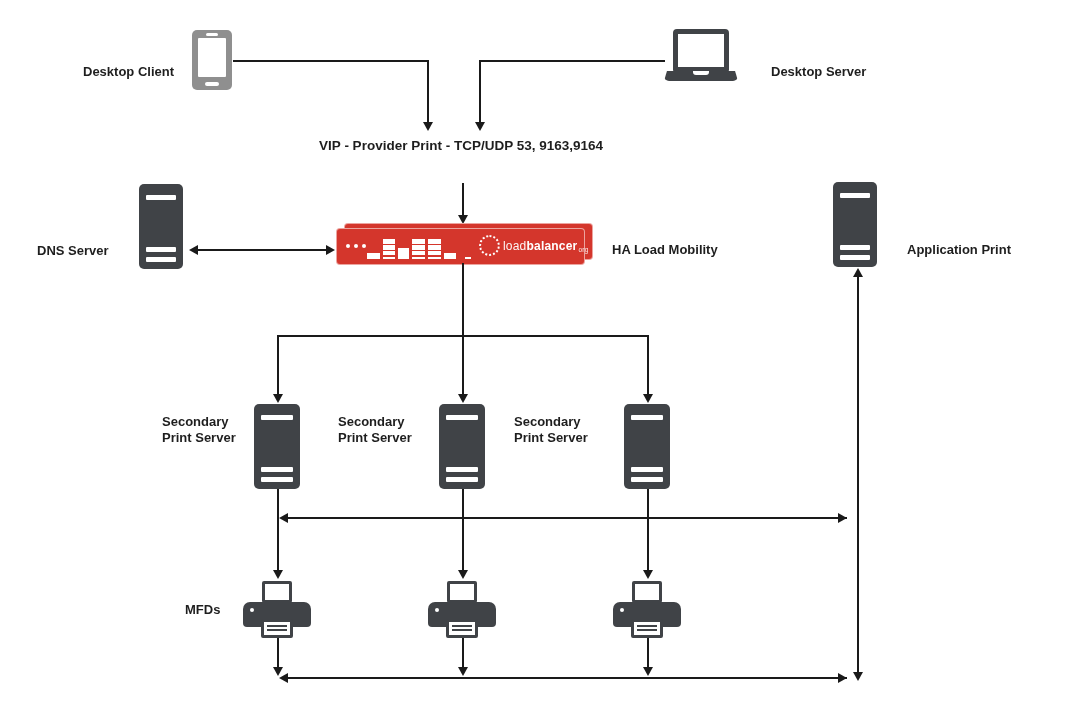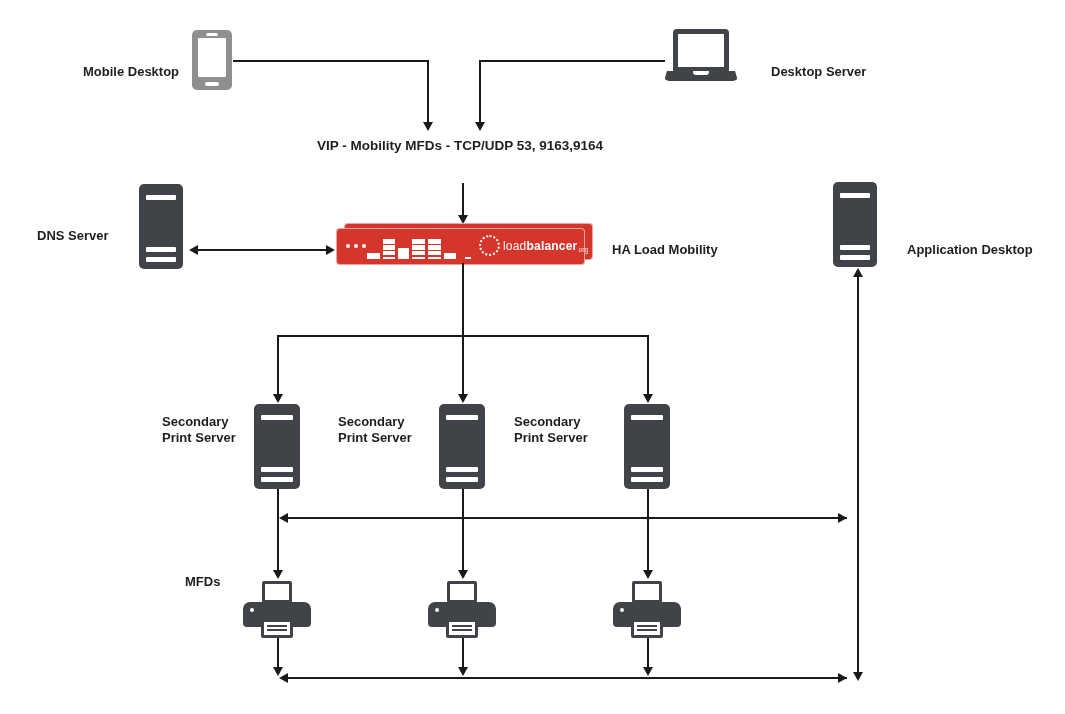--- a/index.html
+++ b/index.html
@@ -52,21 +52,21 @@
   .lb-word{position:absolute;left:166px;top:10px;color:#fff;font-size:12px;letter-spacing:.2px;white-space:nowrap;}
   .w1{font-weight:400;opacity:.95;}
   .w2{font-weight:700;}
   .w3{font-size:6.5px;position:relative;top:2px;left:1px;opacity:.9;}
 </style>
 </head>
 <body>
 
 <div class="canvas">
 
-  <div class="label" style="left:83px;top:64px">Mobile Desktop</div>
+  <div class="label" style="left:83px;top:64px">Desktop Client</div>
   <div class="phone">
     <div class="ph-screen"></div>
     <div class="ph-slot"></div>
     <div class="ph-home"></div>
   </div>
 
   <div class="label" style="left:771px;top:64px">Desktop Server</div>
   <div class="laptop">
     <div class="lt-screen"></div>
     <div class="lt-base">
@@ -76,27 +76,27 @@
 
   <div class="hl" style="left:233px;top:60px;width:194px"></div>
   <div class="vl" style="left:427px;top:60px;height:62px"></div>
   <div class="ad" style="left:423px;top:122px"></div>
 
   <div class="hl" style="left:479px;top:60px;width:186px"></div>
   <div class="vl" style="left:479px;top:60px;height:62px"></div>
   <div class="ad" style="left:475px;top:122px"></div>
 
   <div class="vip">
-    <div>VIP - Mobility MFDs - TCP/UDP 53, 9163,9164</div>
+    <div>VIP - Provider Print - TCP/UDP 53, 9163,9164</div>
   </div>
 
   <div class="vl" style="left:462px;top:183px;height:33px"></div>
   <div class="ad" style="left:458px;top:215px"></div>
 
-  <div class="label" style="left:37px;top:228px">DNS Server</div>
+  <div class="label" style="left:37px;top:243px">DNS Server</div>
   <div class="tower" style="left:139px;top:184px;width:44px">
     <i class="b1"></i>
       <i class="b2"></i>
       <i class="b3"></i>
   </div>
 
   <div class="hl" style="left:198px;top:249px;width:128px"></div>
   <div class="al" style="left:189px;top:245px"></div>
   <div class="ar" style="left:326px;top:245px"></div>
 
@@ -119,21 +119,21 @@
     <div class="lb-spinner"></div>
     <div class="lb-word"><span class="w1">load</span><span class="w2">balancer</span><span class="w3">org</span></div>
   </div>
   <div class="label" style="left:612px;top:242px">HA Load Mobility</div>
 
   <div class="tower" style="left:833px;top:182px;width:44px">
     <i class="b1"></i>
       <i class="b2"></i>
       <i class="b3"></i>
   </div>
-  <div class="label" style="left:907px;top:242px">Application Desktop</div>
+  <div class="label" style="left:907px;top:242px">Application Print</div>
 
   <div class="vl" style="left:462px;top:263px;height:131px"></div>
   <div class="ad" style="left:458px;top:394px"></div>
   <div class="hl" style="left:277px;top:335px;width:371px"></div>
   <div class="vl" style="left:277px;top:335px;height:59px"></div>
   <div class="ad" style="left:273px;top:394px"></div>
   <div class="vl" style="left:647px;top:335px;height:59px"></div>
   <div class="ad" style="left:643px;top:394px"></div>
 
   <div class="slabel" style="left:162px;top:414px">
@@ -174,21 +174,21 @@
   <div class="ad" style="left:643px;top:570px"></div>
 
   <div class="hl" style="left:287px;top:517px;width:560px"></div>
   <div class="al" style="left:279px;top:513px"></div>
   <div class="ar" style="left:838px;top:513px"></div>
 
   <div class="vl" style="left:857px;top:277px;height:401px"></div>
   <div class="au" style="left:853px;top:268px"></div>
   <div class="ad" style="left:853px;top:672px"></div>
 
-  <div class="label" style="left:185px;top:574px">MFDs</div>
+  <div class="label" style="left:185px;top:602px">MFDs</div>
   <div class="printer" style="left:243px;top:581px">
     <div class="p-paper"></div>
     <div class="p-body">
         <i class="p-dot"></i>
       </div>
     <div class="p-tray">
         <i class="t1"></i>
         <i class="t2"></i>
       </div>
   </div>

